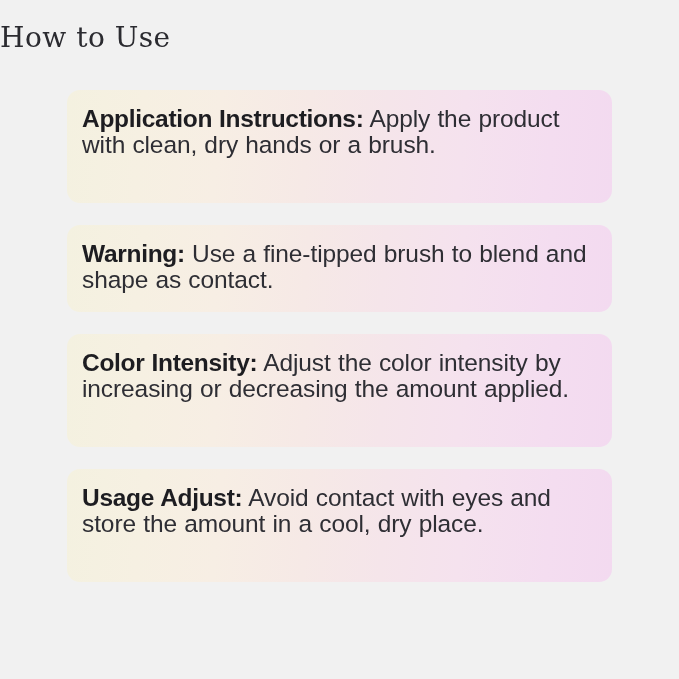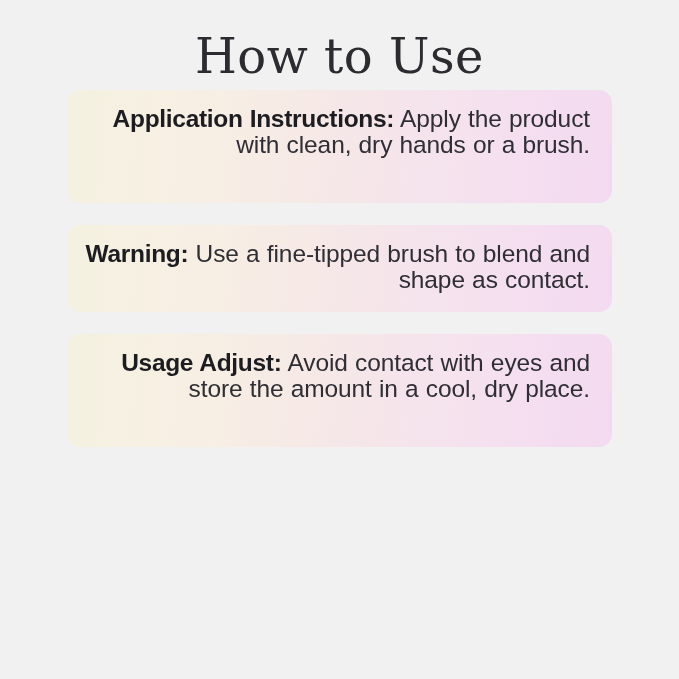--- a/index.html
+++ b/index.html
@@ -16,41 +16,40 @@
 
   .page {
     position: relative;
     width: 679px;
     height: 679px;
     box-sizing: border-box;
     background: #f1f1f1;
   }
 
   .page-title {
-    text-align: center;
+    text-align: left;
     font-family: "DejaVu Serif", serif;
     font-weight: 300;
-    font-size: 48px;
+    font-size: 28px;
     line-height: 1;
     letter-spacing: 0.5px;
     color: #2b2b30;
     margin: 0;
-    padding-top: 32px;
+    padding-top: 24px;
     padding-bottom: 0;
   }
 
   .cards {
     position: absolute;
     left: 67px;
     top: 90px;
     width: 545px;
     display: flex;
     flex-direction: column;
     gap: 22px;
-    text-align: right;
   }
 
   .card {
     position: relative;
     box-sizing: border-box;
     border-radius: 13px;
     padding: 16px 22px 14px 15px;
     background: linear-gradient(
         95deg,
         #f4f1e0 0%,
@@ -103,20 +102,25 @@
         <span class="card-label">Application Instructions:</span><span class="card-body"> Apply the product with clean, dry hands or a brush.</span>
       </p>
     </div>
 
     <div class="card card-2">
       <p class="card-text">
         <span class="card-label">Warning:</span><span class="card-body"> Use a fine-tipped brush to blend and shape as contact.</span>
       </p>
     </div>
 
+    <div class="card card-3">
+      <p class="card-text">
+        <span class="card-label">Color Intensity:</span><span class="card-body"> Adjust the color intensity by increasing or decreasing the amount applied.</span>
+      </p>
+    </div>
 
     <div class="card card-4">
       <p class="card-text">
         <span class="card-label">Usage Adjust:</span><span class="card-body"> Avoid contact with eyes and store the amount in a cool, dry place.</span>
       </p>
     </div>
 
   </div>
 </div>
 

